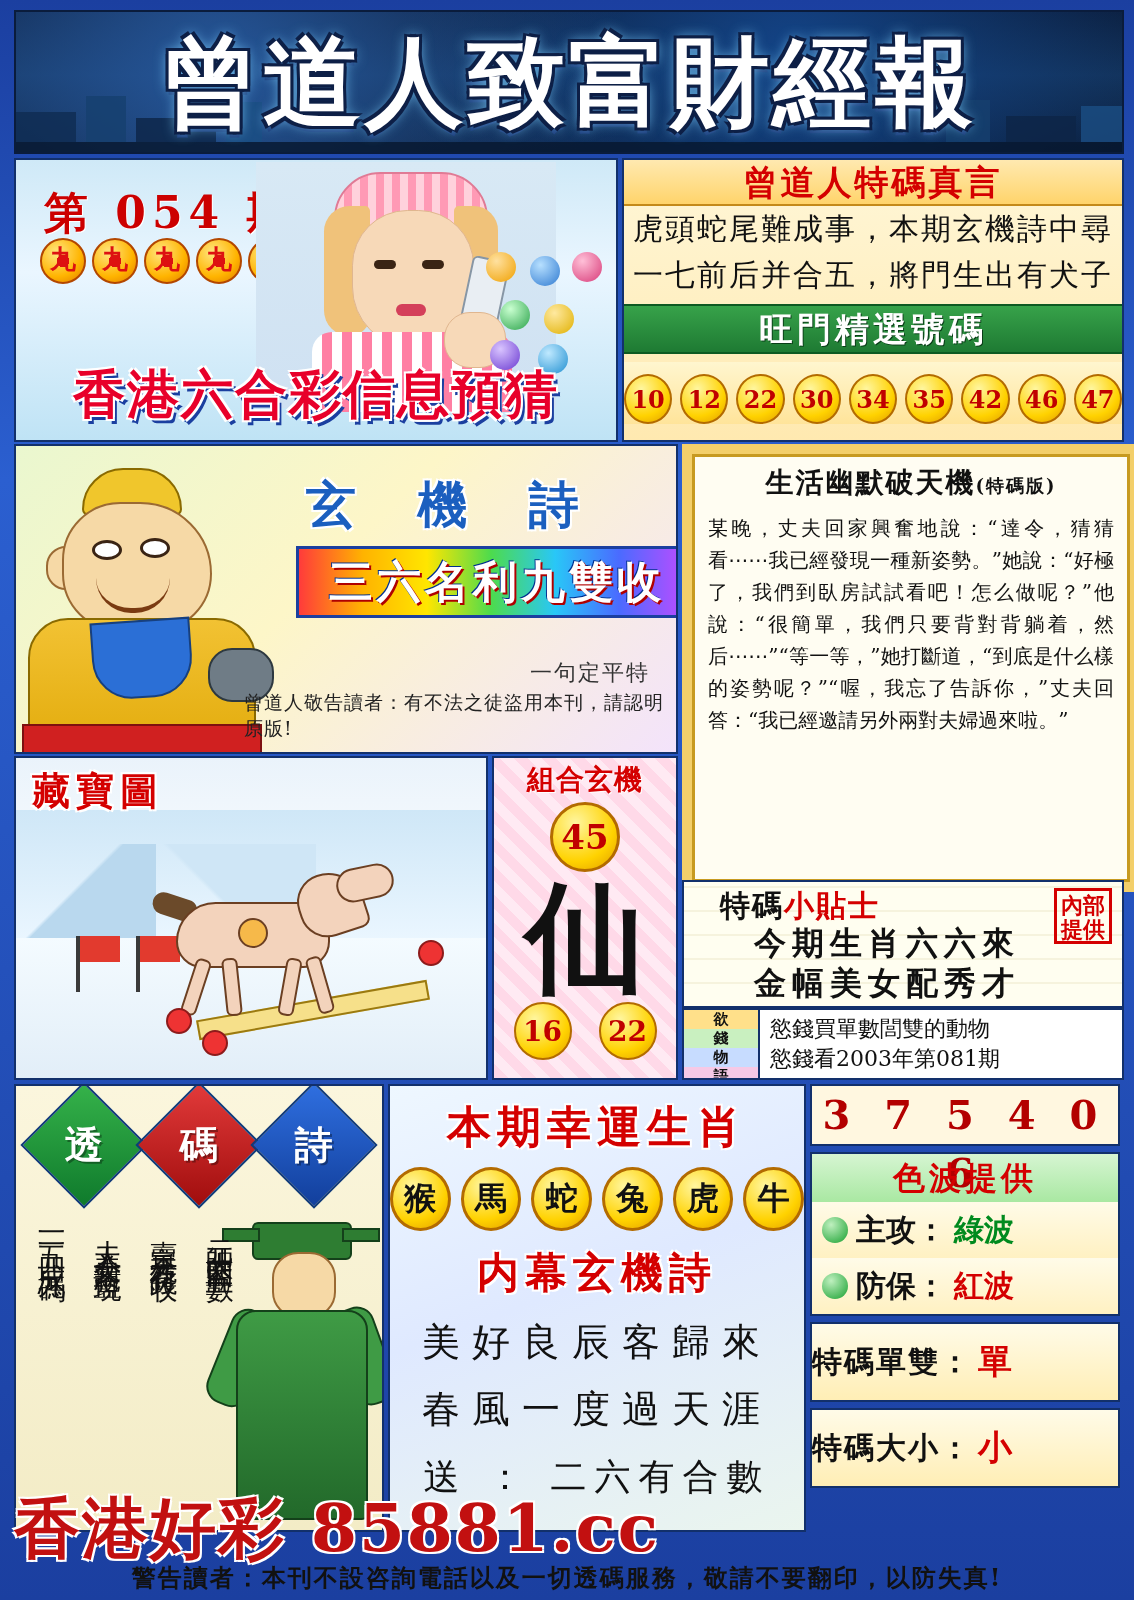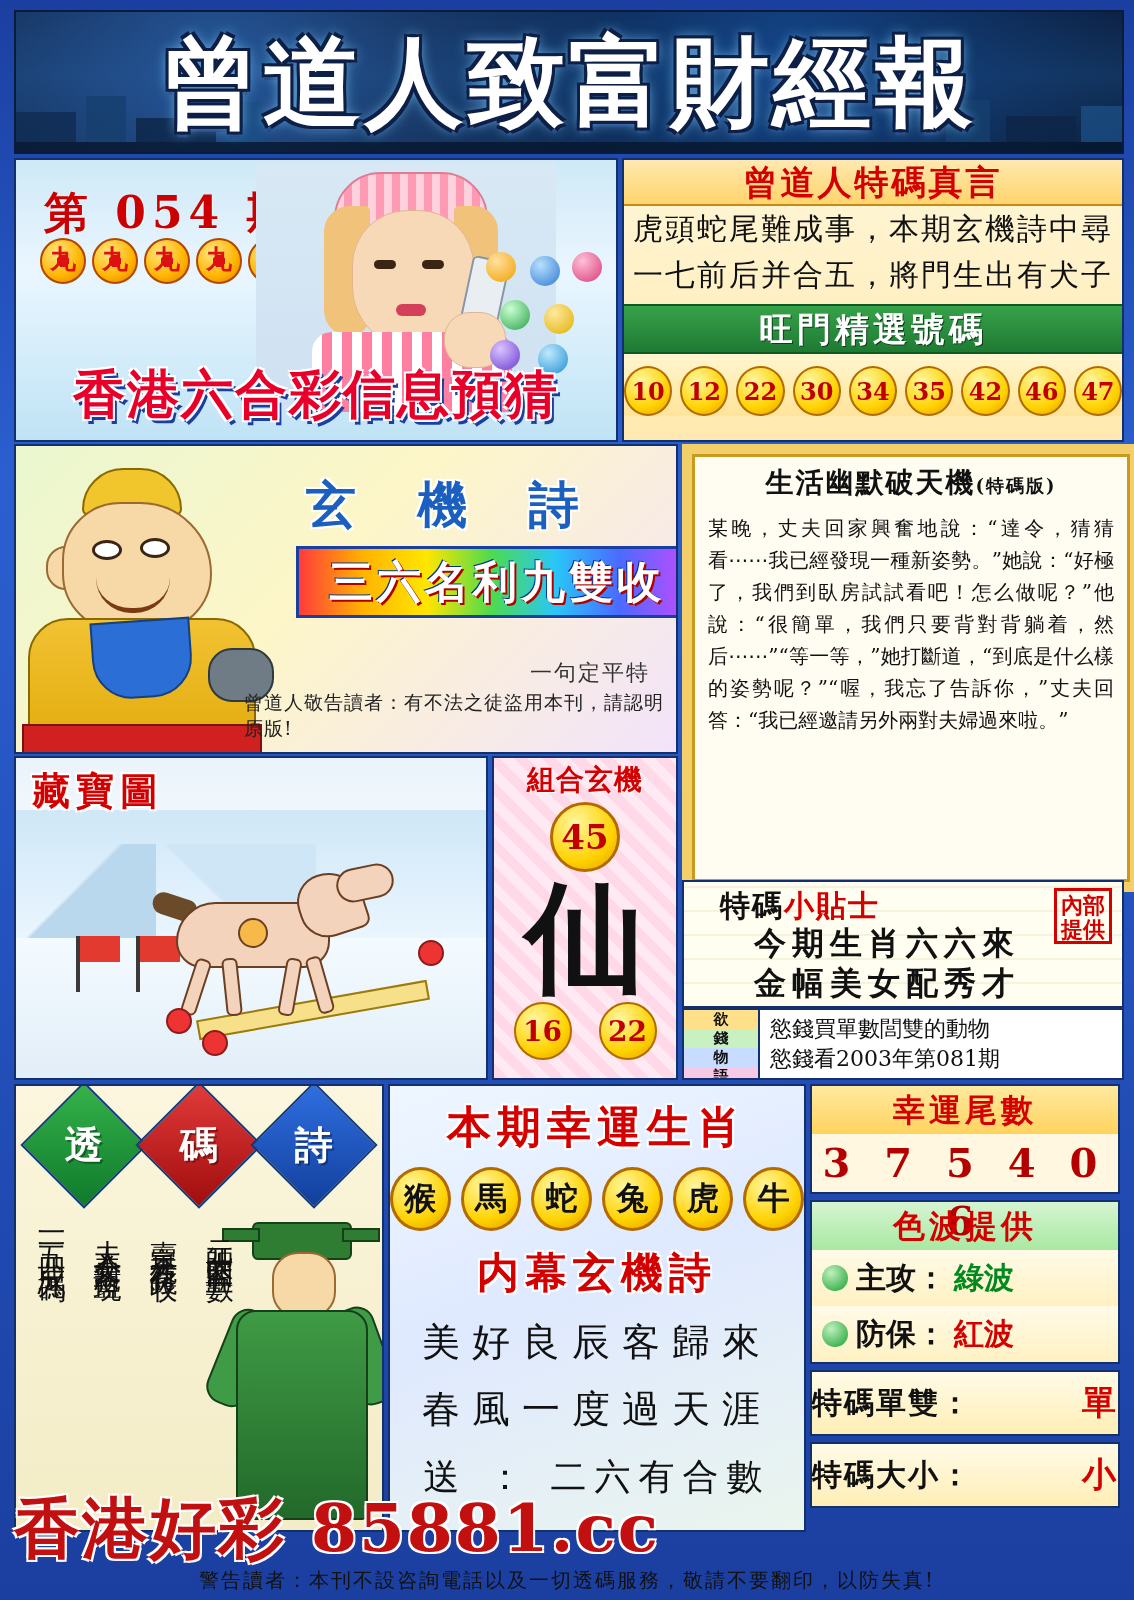--- a/index.html
+++ b/index.html
@@ -113,20 +113,21 @@
   .oracle-h2{
     margin-top:6px;height:46px;line-height:46px;text-align:center;
     font-family:"DejaVu Serif",serif;font-weight:bold;font-size:34px;color:#ffffff;
     background:linear-gradient(180deg,#37a24a,#1e7a33);
     border-top:2px solid #0d5a22;border-bottom:2px solid #0d5a22;letter-spacing:4px;
     text-shadow:1px 1px 0 #0a3d18;
   }
   .num-row{
     display:flex;justify-content:center;gap:8px;padding-top:12px;
     background:linear-gradient(180deg,#fff6cf,#ffe49a);
+    margin-top:8px;
   }
   .num-ball{
     width:46px;height:46px;border-radius:50%;
     background:radial-gradient(circle at 35% 28%,#fff6a0,#ffd200 62%,#e09b00);
     border:2px solid #b36b00;
     font-family:"DejaVu Serif",serif;font-weight:bold;font-size:24px;color:#c00000;
     display:flex;align-items:center;justify-content:center;
   }
 
   
@@ -367,37 +368,37 @@
   }
   .rb-row{
     height:56px;display:flex;align-items:center;gap:8px;padding-left:10px;
     background:linear-gradient(180deg,#fffbe8,#fff1c2);
     font-family:"DejaVu Serif",serif;font-weight:bold;font-size:30px;color:#111;
   }
   .rb-row .dot{width:26px;height:26px;border-radius:50%;}
   .rb-row .val{color:#008a1e;}
   .rb-row .val.red{color:#d40000;}
   .rb-row2{
-    height:62px;display:flex;align-items:center;justify-content:space-between;
+    height:76px;display:flex;align-items:center;justify-content:flex-start;
     background:linear-gradient(180deg,#fffbe8,#ffeeb5);
     font-family:"DejaVu Serif",serif;font-weight:bold;font-size:30px;color:#111;letter-spacing:2px;
   }
   .rb-row2 b{color:#d40000;font-size:34px;margin-left:6px;}
 
   
   .watermark{
     position:absolute;left:14px;bottom:46px;width:1106px;height:70px;
     font-family:"DejaVu Serif",serif;font-weight:bold;font-size:66px;
     color:#c21010;letter-spacing:2px;
     text-shadow:2px 2px 0 #fff,-2px -2px 0 #fff,2px -2px 0 #fff,-2px 2px 0 #fff;
     white-space:nowrap;
   }
   .footer{
     position:absolute;left:14px;bottom:6px;width:1106px;text-align:center;
-    font-family:"DejaVu Serif",serif;font-size:20px;color:#111;letter-spacing:2px;
+    font-family:"DejaVu Serif",serif;font-size:24px;color:#111;letter-spacing:2px;font-weight:bold;
   }
 </style>
 </head>
 <body>
 
 <div class="page">
 
   <div class="masthead">
     <svg class="skyline" viewBox="0 0 1106 70" preserveAspectRatio="none">
       <rect x="0" y="30" width="60" height="40" fill="#0f2c52"></rect>
@@ -607,21 +608,20 @@
       <div class="zod-ball">牛</div>
     </div>
     <div class="zod-sub">内幕玄機詩</div>
     <div class="zod-line">美好良辰客歸來</div>
     <div class="zod-line">春風一度過天涯</div>
     <div class="zod-send">送 ： 二六有合數</div>
   </div>
 
   <div class="rblock">
     <div class="rb">
-      <div class="rb-h">幸運尾數</div>
       <div class="rb-tail">3 7 5 4 0 6</div>
     </div>
     <div class="rb" style="margin-top:6px;">
       <div class="rb-h2">色波提供</div>
       <div class="rb-row">
         <span class="dot" style="background:radial-gradient(circle at 35% 30%,#bff0bf,#17a02f)"></span>
         <span>主攻：</span>
         <span class="val">綠波</span>
       </div>
       <div class="rb-row">

